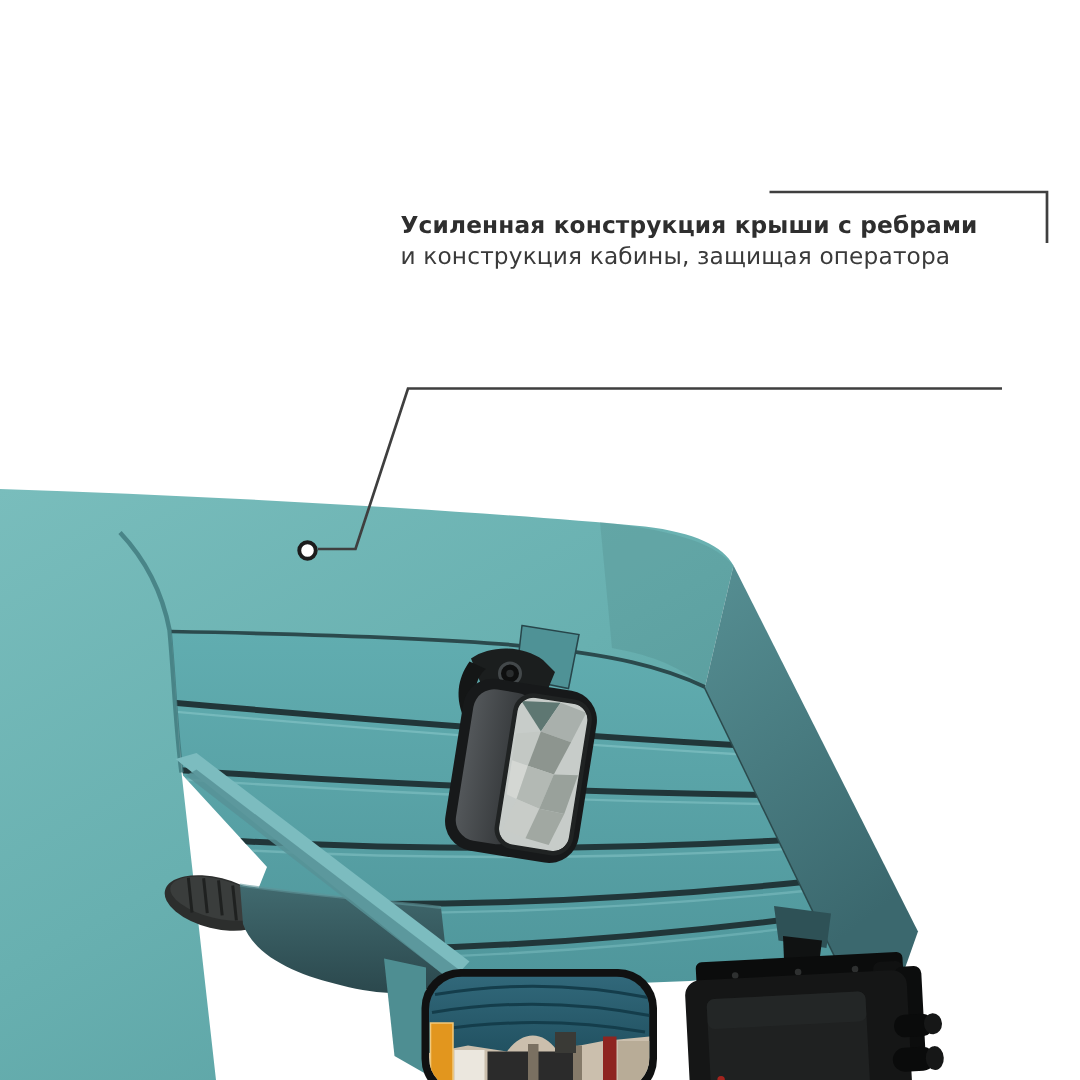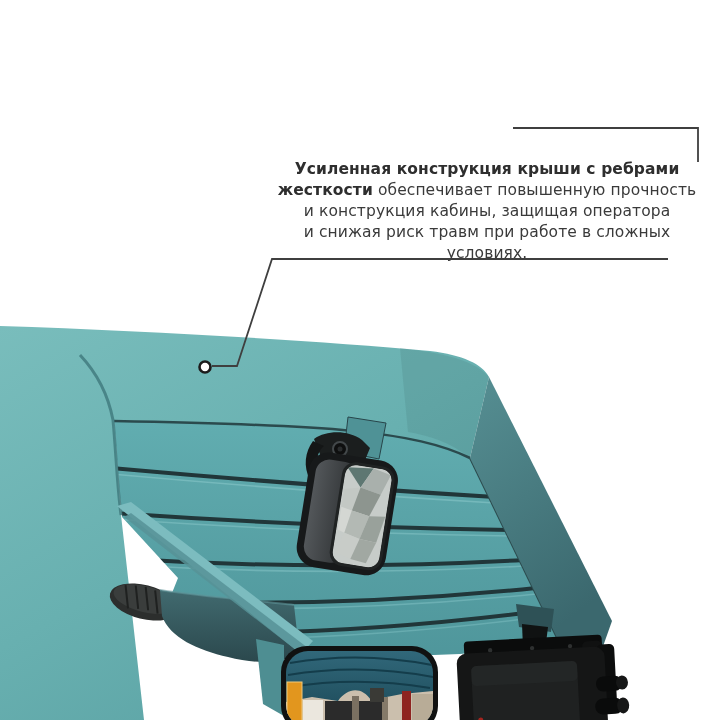--- a/index.html
+++ b/index.html
@@ -1,22 +1,22 @@
 <!DOCTYPE html>
 <html style="--bg: #ffffff; --text-color: #3a3a3a; --line-color: #3f3f3f; --marker-fill: #ffffff; --marker-stroke: #1c1c1c;"><head>
 <meta charset="utf-8">
 <style>
   html,body{margin:0;padding:0;background:#fff;}
   .canvas{position:relative;width:720px;height:720px;overflow:hidden;
           background:var(--bg,#ffffff);
           font-family:"DejaVu Sans","Liberation Sans",sans-serif;}
   svg{position:absolute;left:0;top:0;}
-  .annotation{position:absolute;left:267px;top:159px;width:440px;
+  .annotation{position:absolute;left:267px;top:140px;width:440px;
               font-size:15.5px;line-height:21px;color:var(--text-color,#3a3a3a);
-              letter-spacing:0.1px;text-align:center;}
+              letter-spacing:0.1px;}
   .annotation .b{font-weight:bold;color:#2e2e2e;}
   .leader{fill:none;stroke:var(--line-color,#3f3f3f);stroke-width:1.8;}
 </style>
 </head>
 <body>
 
 <div class="canvas">
 
   <svg width="720" height="720" viewBox="0 0 720 720">
     <defs>
@@ -163,23 +163,21 @@
         <ellipse cx="622" cy="687" rx="6" ry="7" fill="#161717"></ellipse>
         <rect x="594" y="702" width="28" height="16" rx="8" fill="#0a0b0b"></rect>
         <ellipse cx="622" cy="710" rx="6" ry="8" fill="#161717"></ellipse>
         <circle cx="479" cy="717" r="2.5" fill="#a3241e"></circle>
       </g>
     </g>
   </svg>
 
   <div class="annotation">
     <div><span class="b">Усиленная конструкция крыши с ребрами</span><span></span></div>
-    <div><span class="b">жесткости</span><span> обеспечивает повышенную прочность</span></div>
     <div><span class="b"></span><span>и конструкция кабины, защищая оператора</span></div>
-    <div><span class="b"></span><span>и снижая риск травм при работе в сложных условиях.</span></div>
   </div>
 
   <svg width="720" height="720" viewBox="0 0 720 720">
     <polyline class="leader" points="513,128 698,128 698,162"></polyline>
     <polyline class="leader" points="668,259 272,259 237,366 212,366"></polyline>
     <circle cx="205" cy="367" r="5.5" fill="var(--marker-fill,#ffffff)" stroke="var(--marker-stroke,#1c1c1c)" stroke-width="2.6"></circle>
   </svg>
 
 </div>
 

